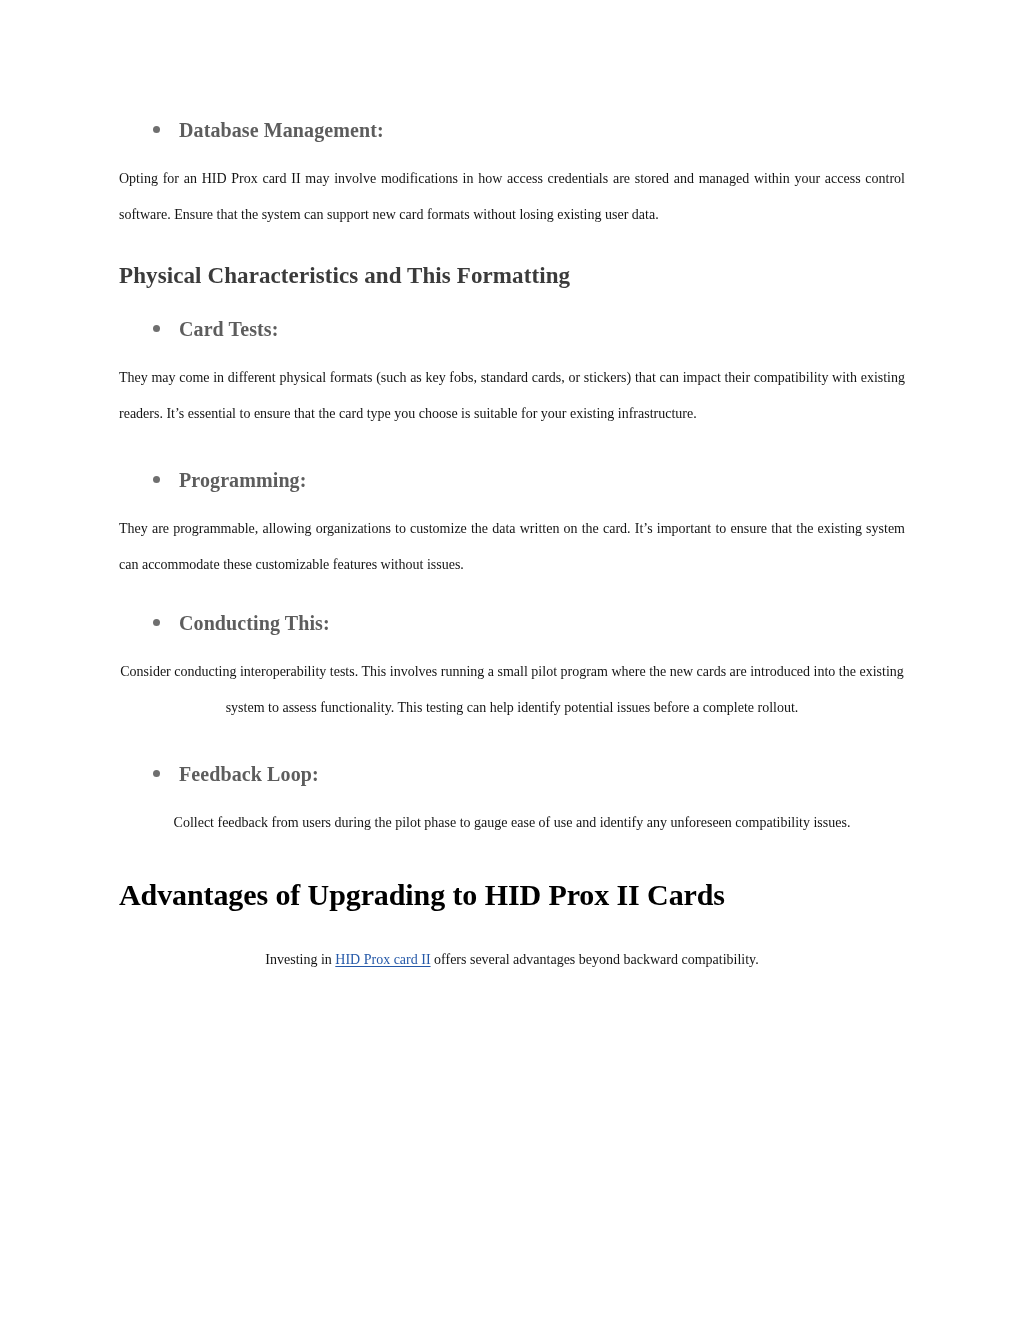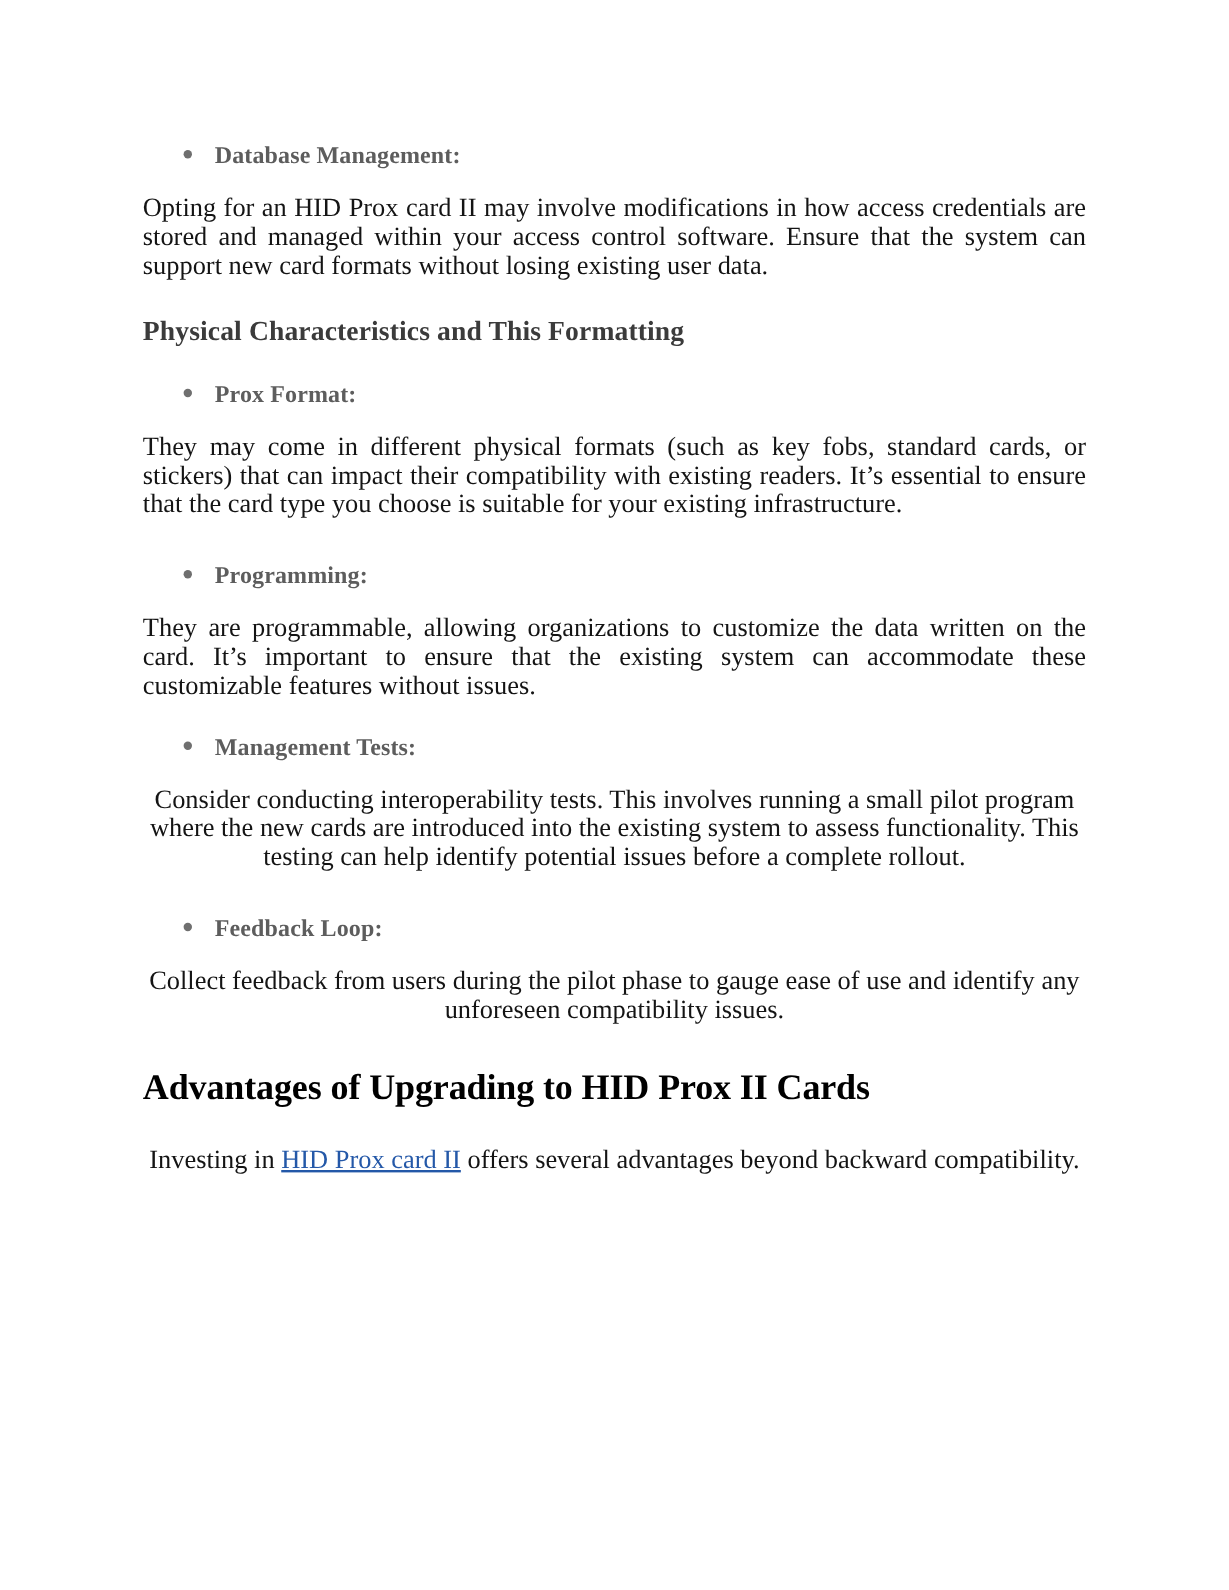--- a/index.html
+++ b/index.html
@@ -48,22 +48,22 @@
     font-family: "Liberation Serif", "DejaVu Serif", serif;
     font-weight: bold;
     font-size: 20px;
     line-height: 1.25;
     color: #5d5d5d;
     letter-spacing: 0.1px;
   }
 
   
   .para {
-    font-size: 22px;
-    line-height: 24px;
+    font-size: 14px;
+    line-height: 36px;
     color: #141414;
     margin: 0 0 22px 0;
     text-align: justify;
     text-justify: inter-word;
   }
   .para.natural {
     text-align: center;
   }
   .para.last-of-block { margin-bottom: 26px; }
 
@@ -108,40 +108,40 @@
     </div>
 
     <p class="para">Opting for an HID Prox card II may involve modifications in how access credentials are stored and managed within your access control software. Ensure that the system can support new card formats without losing existing user data.</p>
 
     <div class="spacer-sm"></div>
 
     <h3 class="section-heading">Physical Characteristics and This Formatting</h3>
 
     <div class="bullet-row">
       <span class="bullet-dot"></span>
-      <span class="bullet-label">Prox Format:</span>
+      <span class="bullet-label">Card Tests:</span>
     </div>
 
     <p class="para">They may come in different physical formats (such as key fobs, standard cards, or stickers) that can impact their compatibility with existing readers. It’s essential to ensure that the card type you choose is suitable for your existing infrastructure.</p>
 
     <div class="spacer-md"></div>
 
     <div class="bullet-row">
       <span class="bullet-dot"></span>
       <span class="bullet-label">Programming:</span>
     </div>
 
     <p class="para">They are programmable, allowing organizations to customize the data written on the card. It’s important to ensure that the existing system can accommodate these customizable features without issues.</p>
 
     <div class="spacer-sm"></div>
 
 
     <div class="bullet-row">
       <span class="bullet-dot"></span>
-      <span class="bullet-label">Management Tests:</span>
+      <span class="bullet-label">Conducting This:</span>
     </div>
 
     <p class="para natural">Consider conducting interoperability tests. This involves running a small pilot program where the new cards are introduced into the existing system to assess functionality. This testing can help identify potential issues before a complete rollout.</p>
 
     <div class="spacer-md"></div>
 
     <div class="bullet-row">
       <span class="bullet-dot"></span>
       <span class="bullet-label">Feedback Loop:</span>
     </div>

